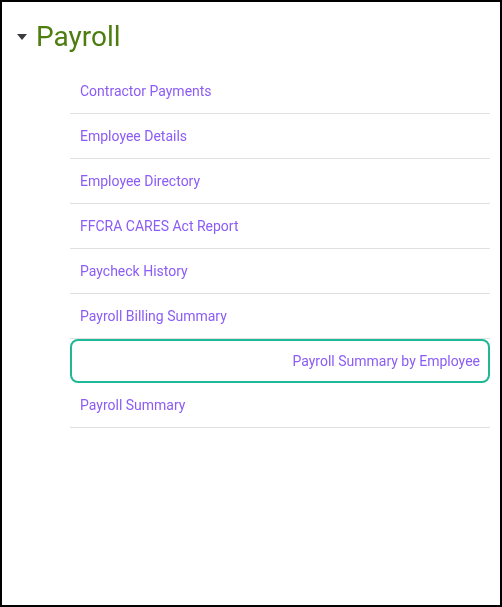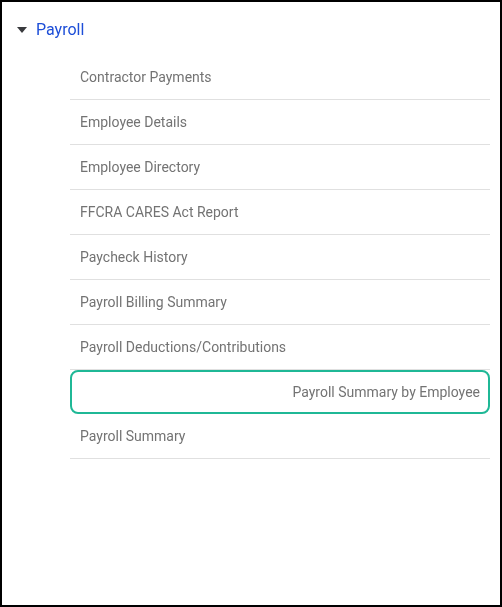--- a/index.html
+++ b/index.html
@@ -28,32 +28,32 @@
       align-items: center;
       justify-content: center;
       margin-right: 6px;
     }
     .chevron svg {
       width: 10px;
       height: 10px;
       fill: #393a3d;
     }
     .section-title {
-      font-size: 16px;
+      font-size: 28px;
       font-weight: 400;
-      color: #1d4ed8;
+      color: #4d7c0f;
     }
     .list-container {
       padding-left: 68px;
       padding-right: 10px;
     }
     .list-item {
       padding: 14px 10px;
       font-size: 14px;
-      color: #737373;
+      color: #8b5cf6;
       border-bottom: 1px solid #e0e0e0;
       cursor: pointer;
     }
     .list-item.highlighted {
       border: 2.5px solid #1fb896;
       border-radius: 8px;
       padding: 12px 8px;
       text-align: right;
     }
   </style>
@@ -69,16 +69,15 @@
   <span class="section-title">Payroll</span>
 </div>
 
 <div class="list-container">
     <div class="list-item"><span>Contractor Payments</span></div>
     <div class="list-item"><span>Employee Details</span></div>
     <div class="list-item"><span>Employee Directory</span></div>
     <div class="list-item"><span>FFCRA CARES Act Report</span></div>
     <div class="list-item"><span>Paycheck History</span></div>
     <div class="list-item"><span>Payroll Billing Summary</span></div>
-    <div class="list-item"><span>Payroll Deductions/Contributions</span></div>
     <div class="list-item highlighted"><span>Payroll Summary by Employee</span></div>
     <div class="list-item"><span>Payroll Summary</span></div>
   </div>
 
 </body></html>

